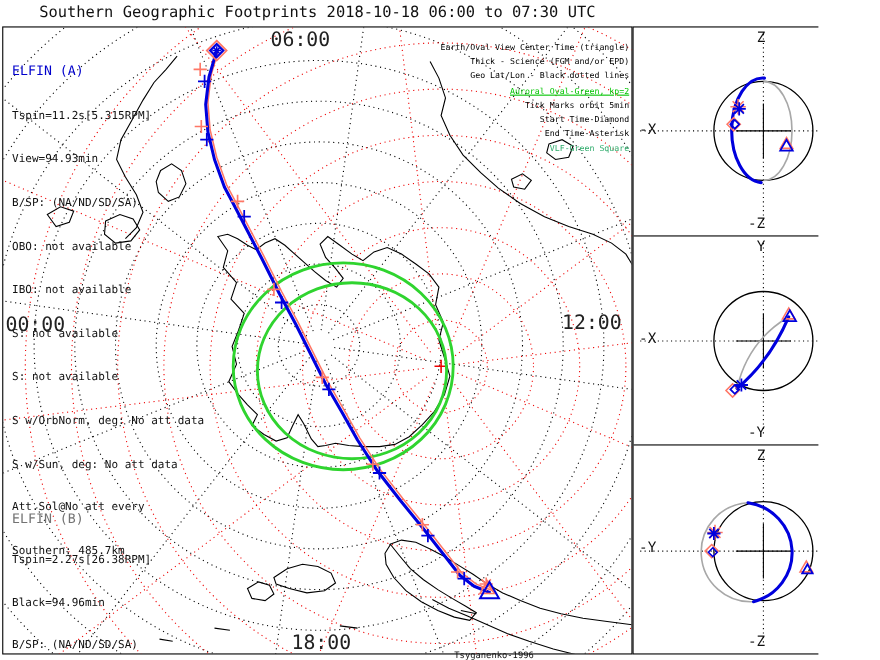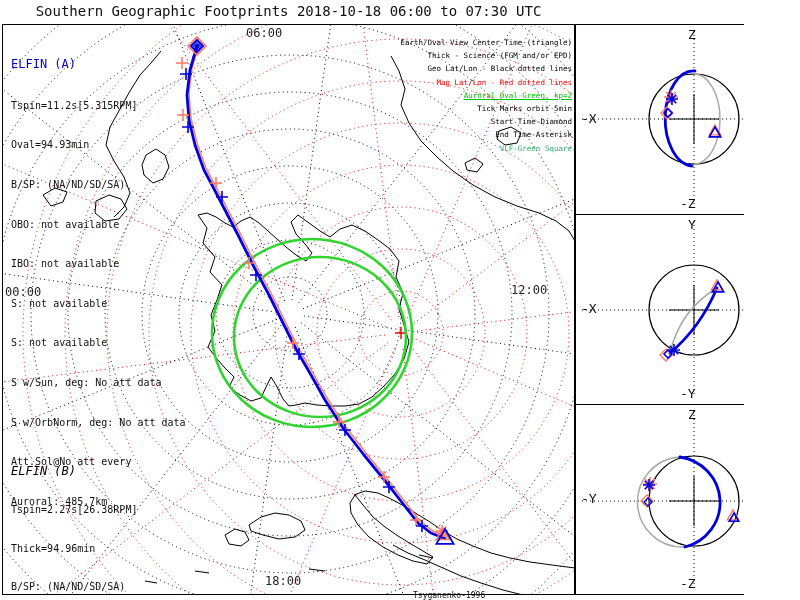--- a/index.html
+++ b/index.html
@@ -9,21 +9,21 @@
   .ttl{position:absolute;top:3px;left:0;width:577px;text-align:center;font-size:14px;white-space:pre}
   .smttl{position:absolute;top:3px;left:575px;width:223px;text-align:center;font-size:14px}
   #map{position:absolute;left:2px;top:24px;width:573px;height:571px;border:1px solid #000;background:#fff}
   #mapsvg{position:absolute;left:0;top:0}
   .info{position:absolute;font-size:10px;line-height:13.2px;white-space:pre}
   .info .hdr{font-size:12px;line-height:15px}
   #infoA{left:8px;top:6px}
   #infoB{left:8px;top:413px;line-height:12.8px}
   #legend{position:absolute;right:2px;top:11px;text-align:right;font-size:7.5px;line-height:13.2px}
   #legend div{white-space:pre}
-  .tl{position:absolute;font-size:12px;color:#222}
+  .tl{position:absolute;font-size:18px;color:#222}
   #tlTop{left:243px;top:1px}
   #tlRight{left:508px;top:258px}
   #tlBottom{left:262px;top:549px}
   #tlLeft{left:2px;top:260px}
   #mfoot{position:absolute;left:410px;top:533px;font-size:8px;line-height:15px;white-space:pre}
   #pcol{position:absolute;left:575px;top:24px;width:223px;height:571px;border:1px solid #000}
   .panel{position:relative;width:221px}
   #p1{height:190px;border-bottom:1px solid #000}
   #p2{height:190px;border-bottom:1px solid #000}
   #p3{height:189px}
@@ -127,52 +127,51 @@
         <path d="M194,15 L200,21 L194,27 L188,21 Z" stroke="#0000dd" stroke-width="2" fill="none"></path>
         <path d="M190,21 L198,21 M191.16,18.16 L196.84,23.84 M194,17 L194,25 M196.84,18.16 L191.16,23.84 " stroke="#0000dd" stroke-width="1.4" fill="none"></path>
         <path d="M433,506 L445,506 M434.74,501.74 L443.26,510.26 M439,500 L439,512 M443.26,501.74 L434.74,510.26 " stroke="#ff7766" stroke-width="1.4" fill="none"></path>
         <path d="M440,503 L446.65,514.55 L433.35,514.55 Z" stroke="#ff7766" stroke-width="1.4" fill="none"></path>
         <path d="M442,504 L450.55,518.85 L433.45,518.85 Z" stroke="#0000dd" stroke-width="1.8" fill="none"></path>
       </svg>
 
     <div class="info" id="infoA">
       <div class="hdr" style="color: rgb(0, 0, 204);">ELFIN (A)</div>
       <div>Tspin=11.2s[5.315RPM]</div>
-      <div>Oval=94.93min</div>
+      <div>View=94.93min</div>
       <div>B/SP: (NA/ND/SD/SA)</div>
       <div>OBO: not available</div>
       <div>IBO: not available</div>
       <div>S: not available</div>
       <div>S: not available</div>
+      <div>S w/OrbNorm, deg: No att data</div>
       <div>S w/Sun, deg: No att data</div>
-      <div>S w/OrbNorm, deg: No att data</div>
       <div>Att.Sol@No att every</div>
-      <div>Auroral: 485.7km</div>
+      <div>Southern: 485.7km</div>
     </div>
 
     <div class="info" id="infoB">
-      <div class="hdr" style="color: #000000; font-style: italic;">ELFIN (B)</div>
+      <div class="hdr" style="color: #737373;">ELFIN (B)</div>
       <div>Tspin=2.27s[26.38RPM]</div>
-      <div>Thick=94.96min</div>
+      <div>Black=94.96min</div>
       <div>B/SP: (NA/ND/SD/SA)</div>
       
       
       
       
       
       
       
       
     </div>
 
     <div id="legend">
       <div style="color: rgb(0, 0, 0);">Earth/Oval View Center Time (triangle)</div>
       <div style="color: rgb(0, 0, 0);">Thick - Science (FGM and/or EPD)</div>
       <div style="color: rgb(0, 0, 0);">Geo Lat/Lon - Black dotted lines</div>
-      <div style="color: rgb(238, 0, 0);">Mag Lat/Lon - Red dotted lines</div>
       <div style="color: rgb(0, 196, 0); text-decoration: underline;">Auroral Oval-Green, kp=2</div>
       <div style="color: rgb(0, 0, 0);">Tick Marks orbit 5min</div>
       <div style="color: rgb(0, 0, 0);">Start Time-Diamond</div>
       <div style="color: rgb(0, 0, 0);">End Time-Asterisk</div>
       <div style="color: rgb(46, 171, 107);">VLF-Green Square</div>
     </div>
 
     <span class="tl" id="tlTop">06:00</span>
     <span class="tl" id="tlRight">12:00</span>
     <span class="tl" id="tlBottom">18:00</span>

